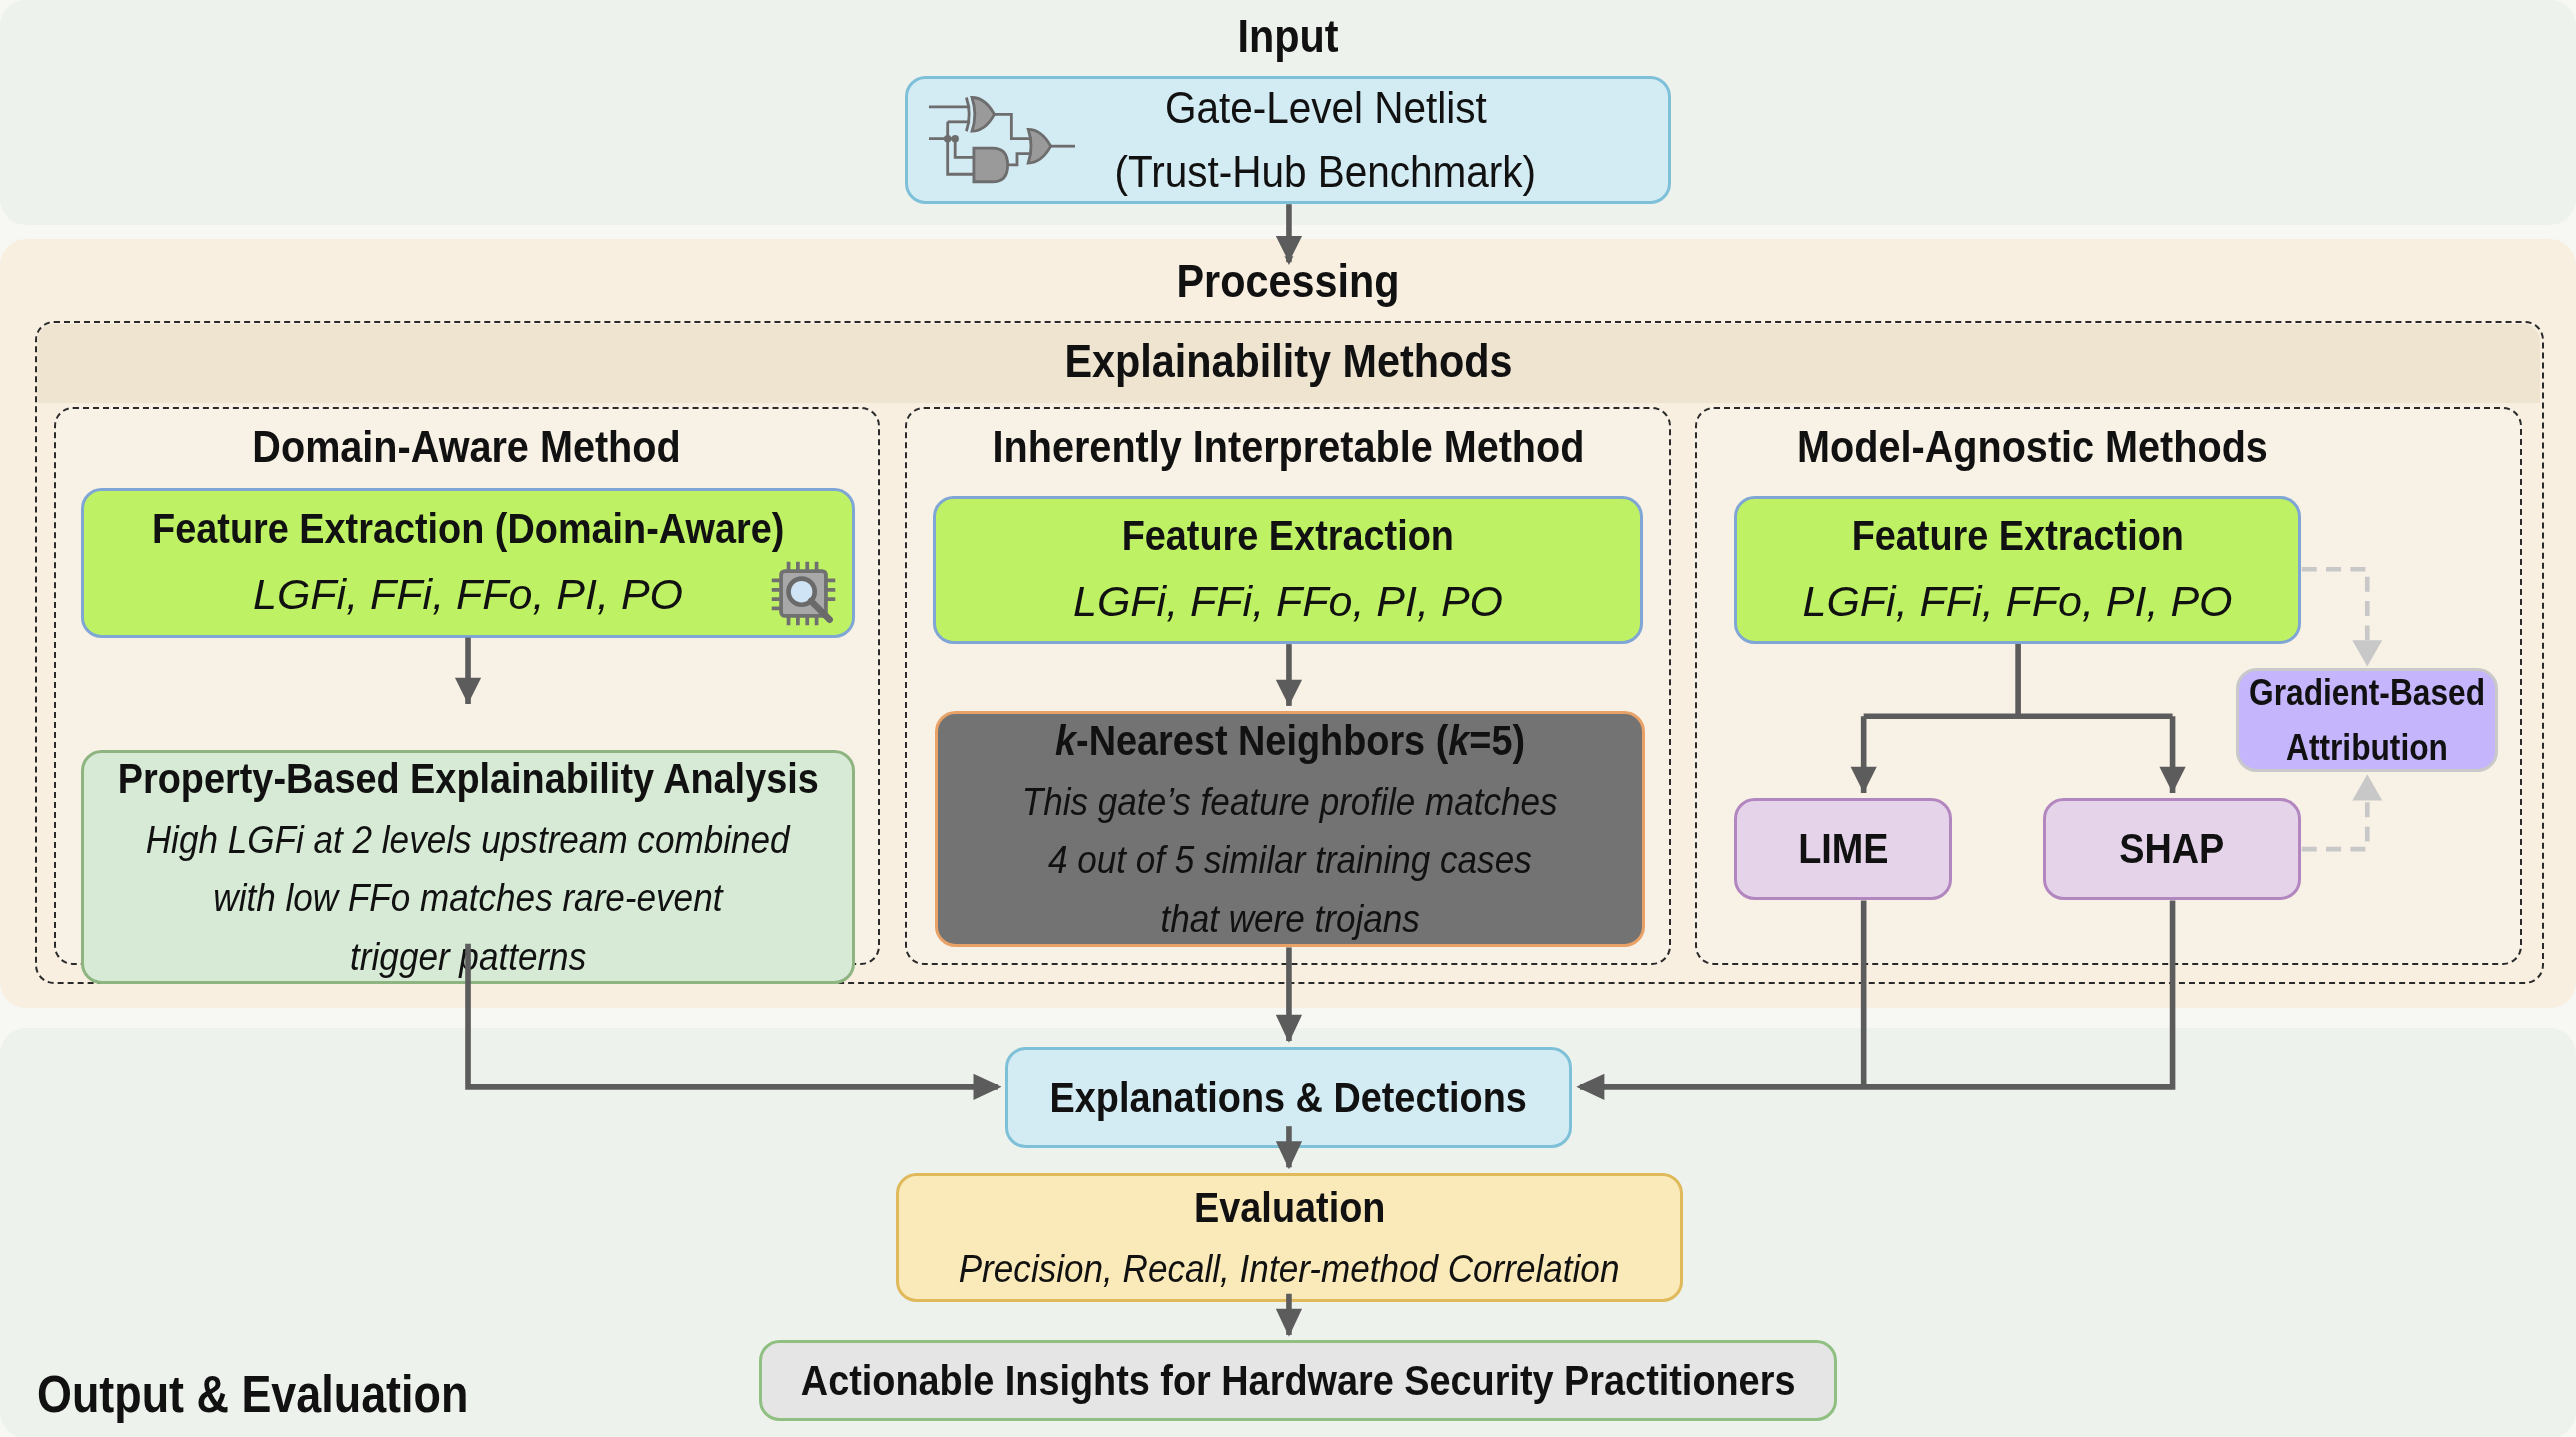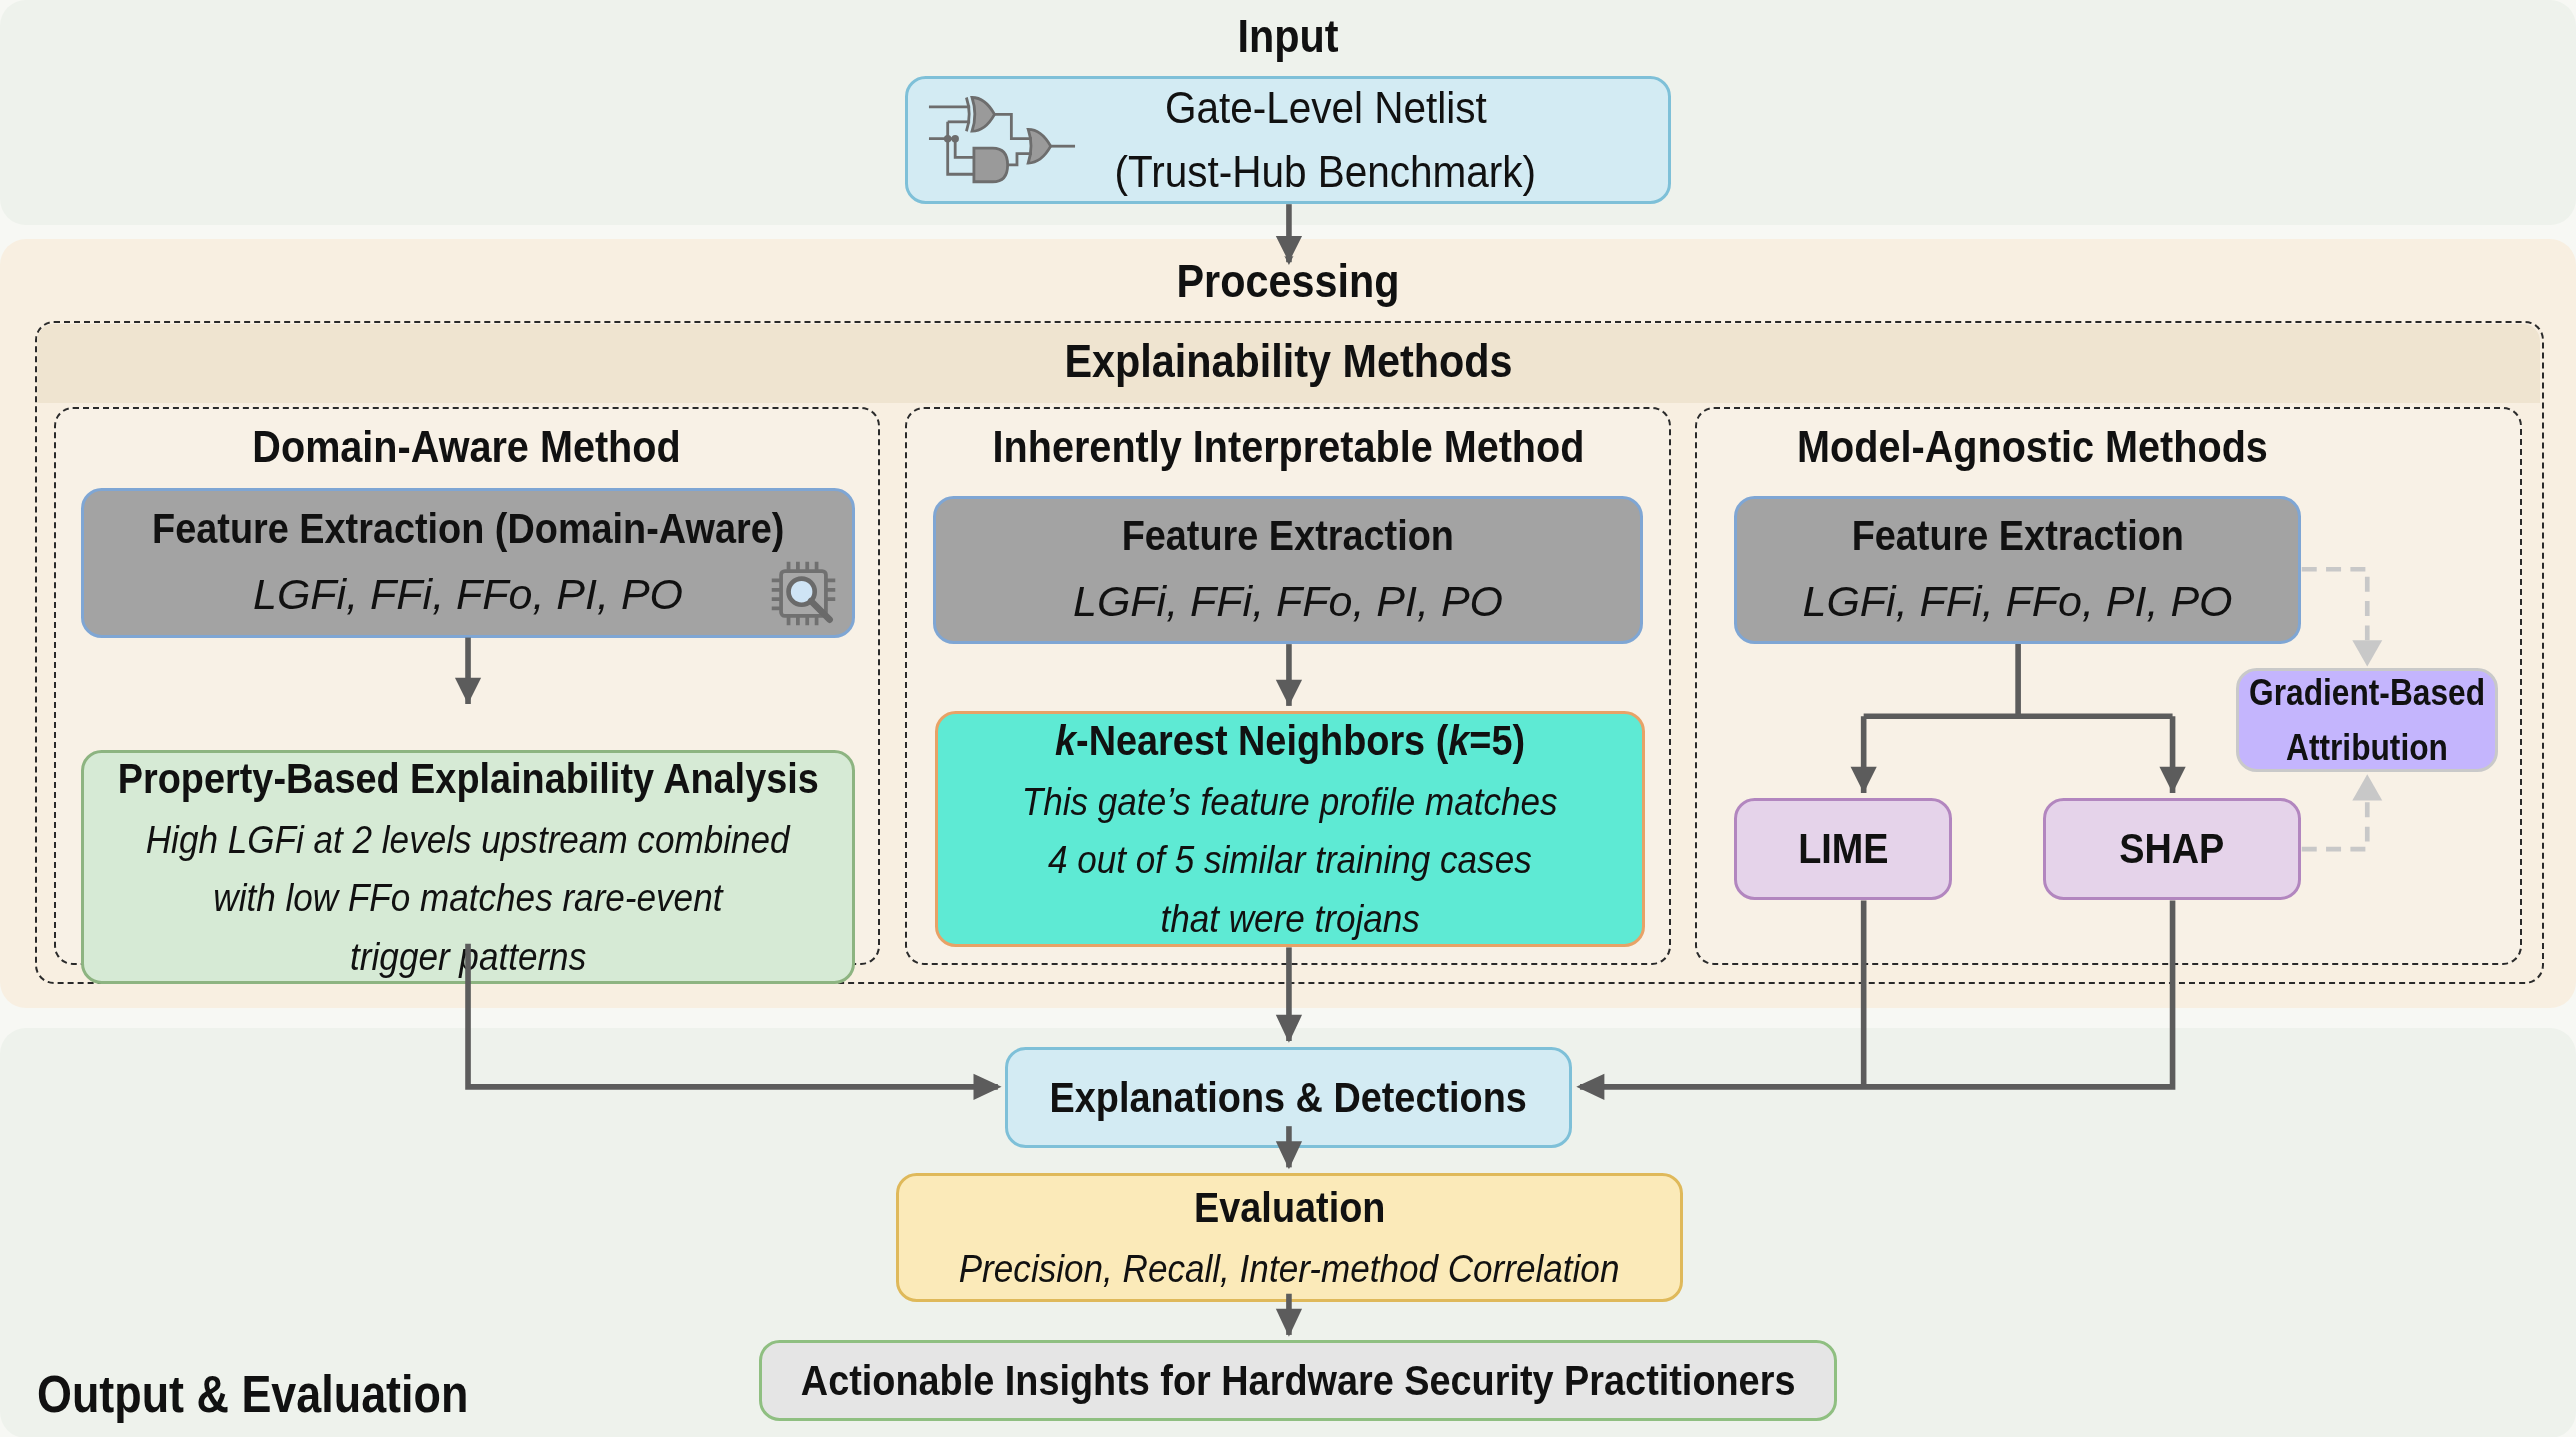--- a/index.html
+++ b/index.html
@@ -7,24 +7,24 @@
   .abs{position:absolute;box-sizing:border-box;}
   .band{border-radius:26px;}
   .band-input{left:0;top:0;width:2576px;height:225px;background:#eef2ec;}
   .band-proc{left:0;top:239px;width:2576px;height:769px;background:#f8efe1;}
   .band-out{left:0;top:1028px;width:2576px;height:410px;background:#eef2ec;}
   .title{font-weight:bold;font-size:47px;text-align:center;transform:scaleX(0.88);white-space:nowrap;}
   .dash{border:2.8px dashed #2a2a2a;border-radius:19px;}
   .exp-head{background:#efe4d0;border-radius:17px 17px 0 0;}
   .col{background:#f8f1e6;}
   .box{border-radius:20.6px;border:3.7px solid;display:flex;flex-direction:column;align-items:center;justify-content:center;text-align:center;gap:12px;}
-  .blue{background:#a3a3a3;border-color:#7fa6d4;}
+  .blue{background:#bef264;border-color:#7fa6d4;}
   .cyan{background:#d3ebf3;border-color:#7ec0d8;}
   .green{background:#d6ead5;border-color:#8db481;}
-  .orange{background:#5eead4;border-color:#e8a267;}
+  .orange{background:#737373;border-color:#e8a267;}
   .purple{background:#e5d3ea;border-color:#b286bf;}
   .grey{background:#c4b5fd;border-color:#c9c9c9;}
   .yellow{background:#fbeab9;border-color:#dfb95a;}
   .lgreen{background:#e5e5e5;border-color:#8fbf81;}
   .bt{font-weight:bold;font-size:43px;transform:scaleX(0.88);white-space:nowrap;line-height:1.2;}
   .sub-serif{font-family:Liberation Sans, sans-serif;font-style:italic;font-size:43px;white-space:nowrap;line-height:1.3;}
   .sub-it{font-style:italic;font-size:39px;transform:scaleX(0.9);white-space:nowrap;line-height:1.2;}
   .plain{font-size:45px;transform:scaleX(0.9);white-space:nowrap;line-height:1.15;}
   svg.lines{position:absolute;left:0;top:0;pointer-events:none;}
 </style>

